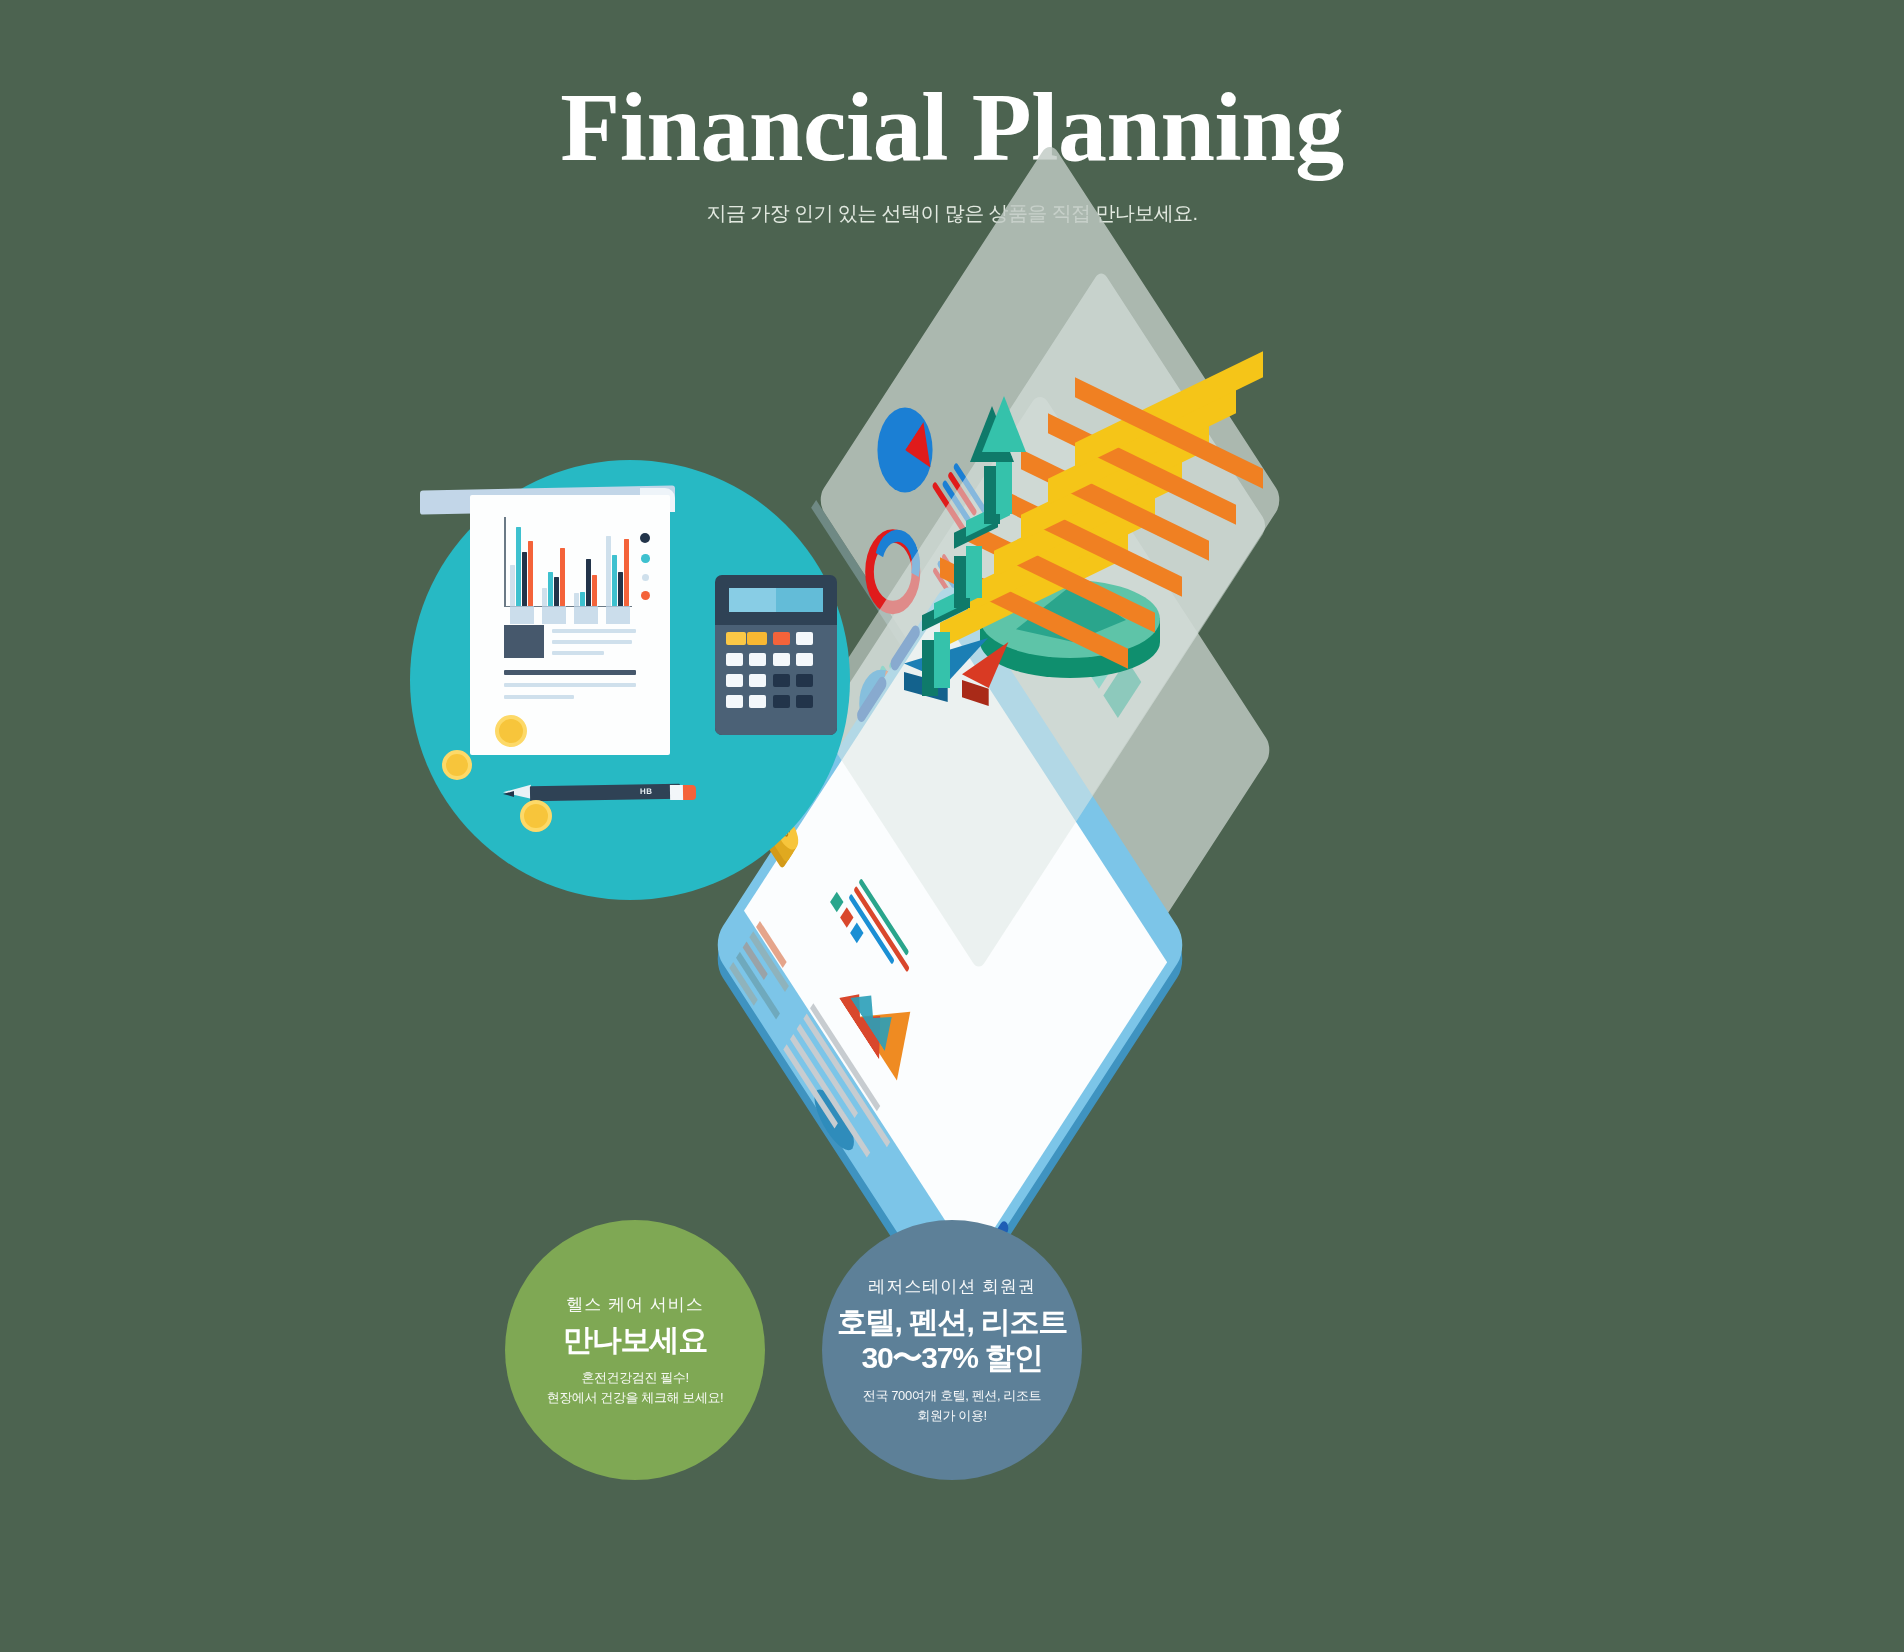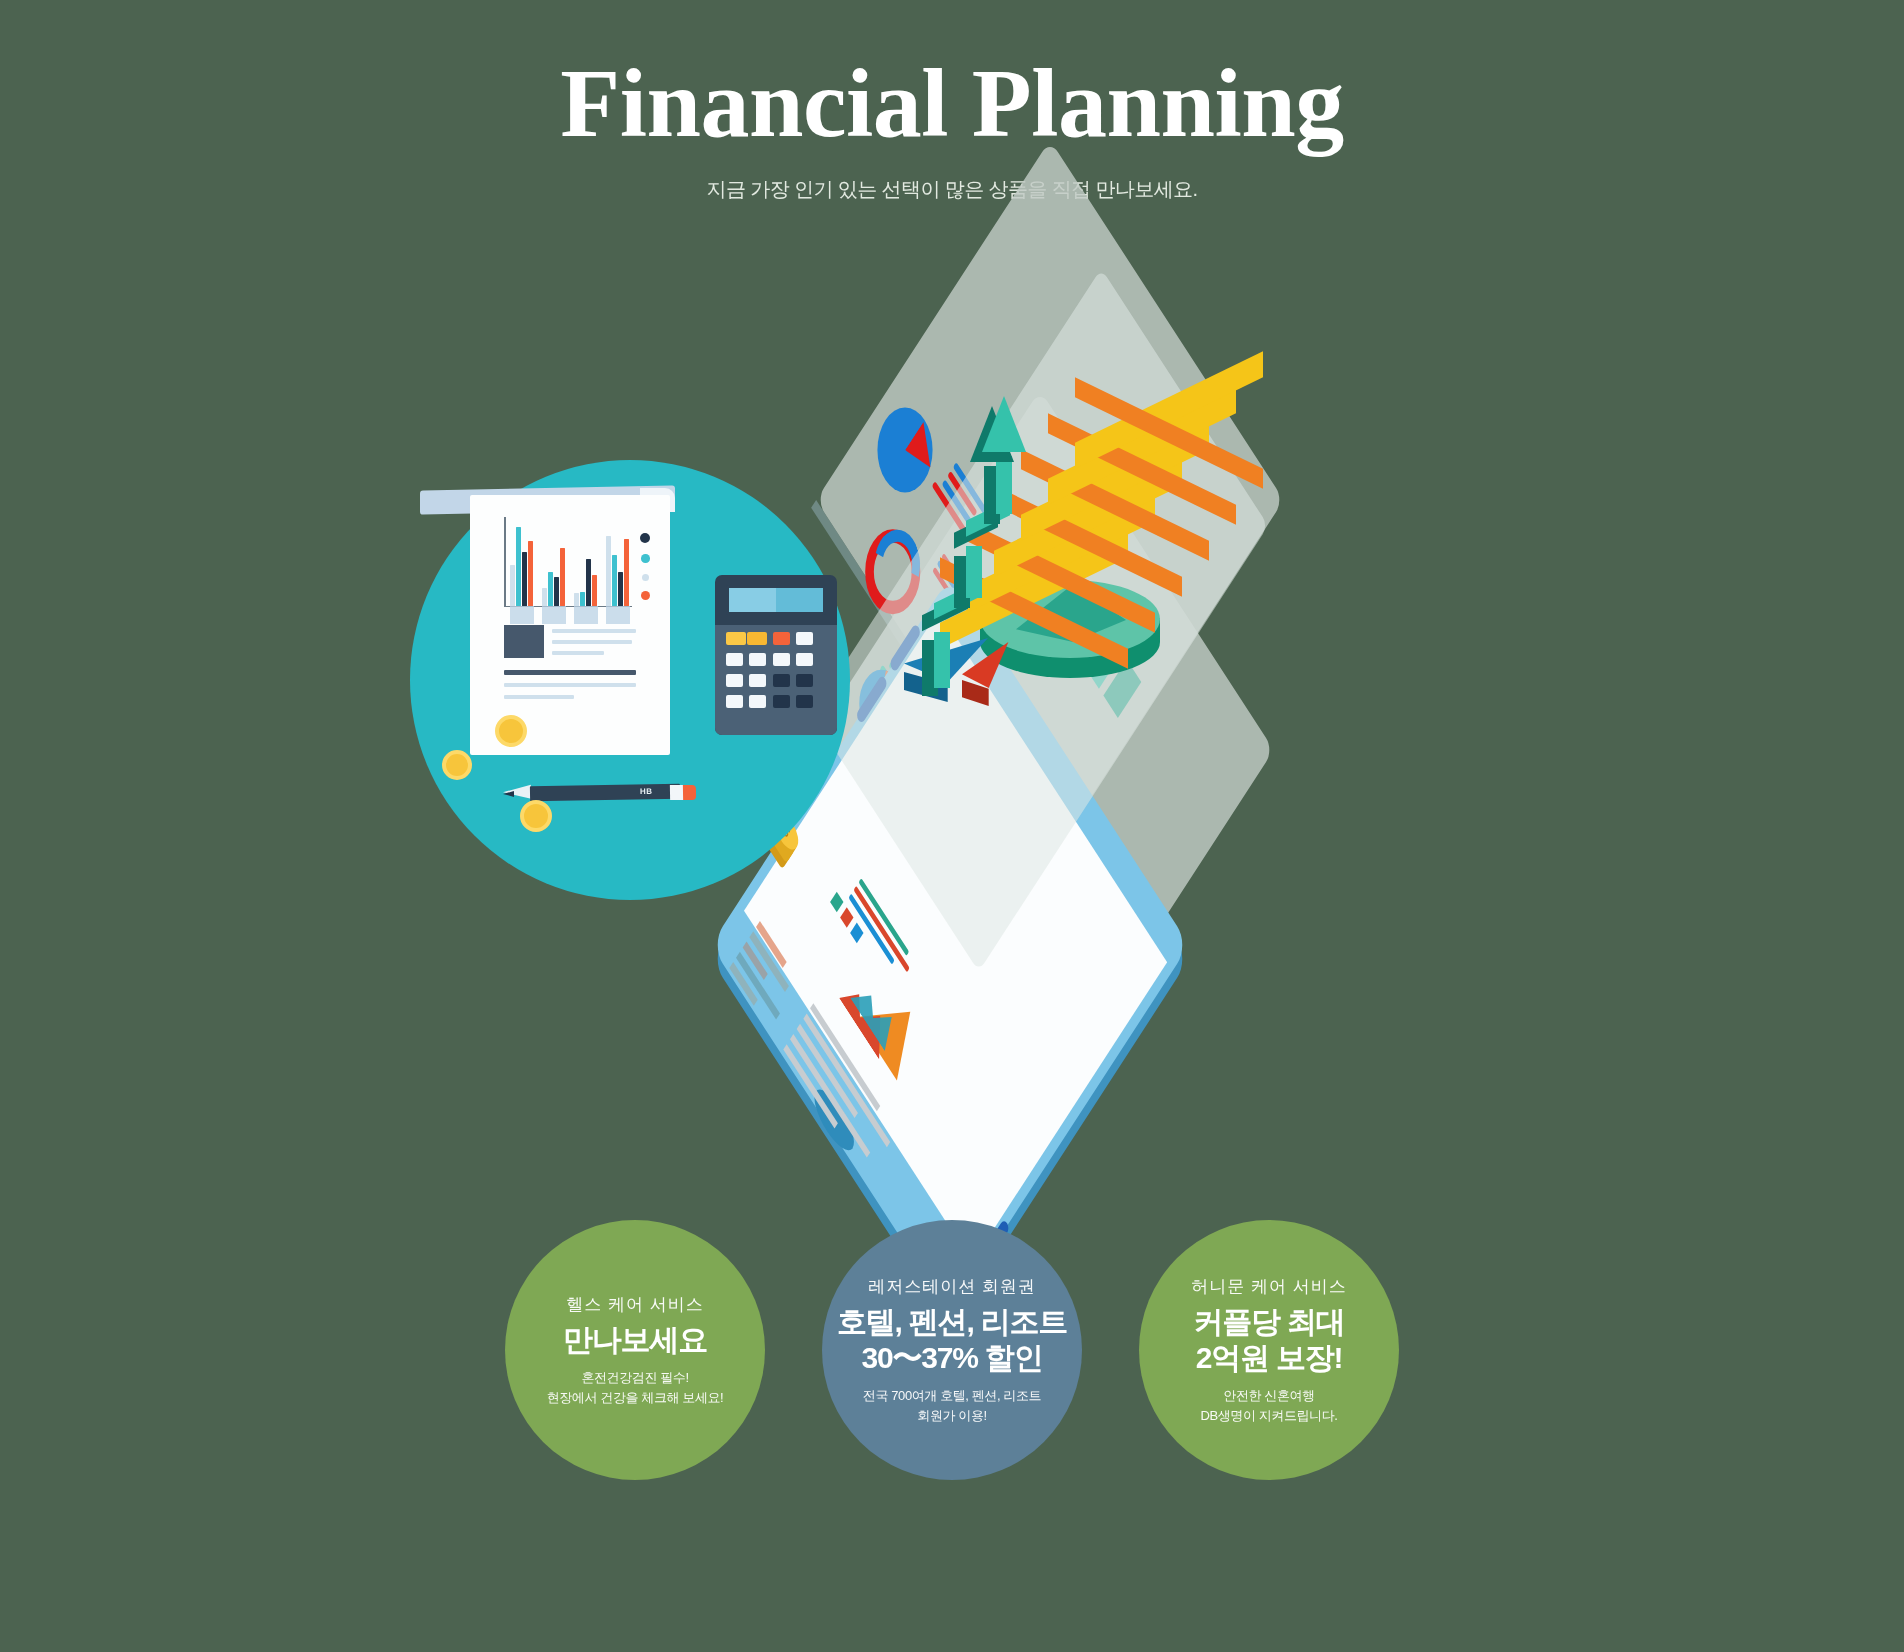--- a/index.html
+++ b/index.html
@@ -4,21 +4,21 @@
 <title>Financial Planning</title>
 <style>
   *{box-sizing:border-box;margin:0;padding:0;}
   html,body{width:1904px;height:1652px;overflow:hidden;}
   body{
     background:#4c6350;
     font-family:"Liberation Sans","DejaVu Sans",sans-serif;
     position:relative;
   }
   
-  .header{position:absolute;top:0;left:0;width:1904px;text-align:center;padding-top:54px;}
+  .header{position:absolute;top:0;left:0;width:1904px;text-align:center;padding-top:78px;}
   .title-en{
     font-family:"Liberation Serif","DejaVu Serif",serif;
     font-weight:700;
     font-size:98px;
     line-height:1.02;
     color:#ffffff;
     letter-spacing:-0.5px;
   }
   .title-ko{
     font-size:68px;
@@ -439,24 +439,13 @@
     <div class="headline">
       <div>호텔, 펜션, 리조트</div>
       <div>30〜37% 할인</div>
     </div>
     <div class="desc">
       <div>전국 700여개 호텔, 펜션, 리조트</div>
       <div>회원가 이용!</div>
     </div>
   </div>
 
-  <div class="badge" style="left:1139px;top:20px;background:#7fa854;">
-    <div class="eyebrow">허니문 케어 서비스</div>
-    <div class="headline">
-      <div>커플당 최대</div>
-      <div>2억원 보장!</div>
-    </div>
-    <div class="desc">
-      <div>안전한 신혼여행</div>
-      <div>DB생명이 지켜드립니다.</div>
-    </div>
-  </div>
 </div>
 
 </body></html>

